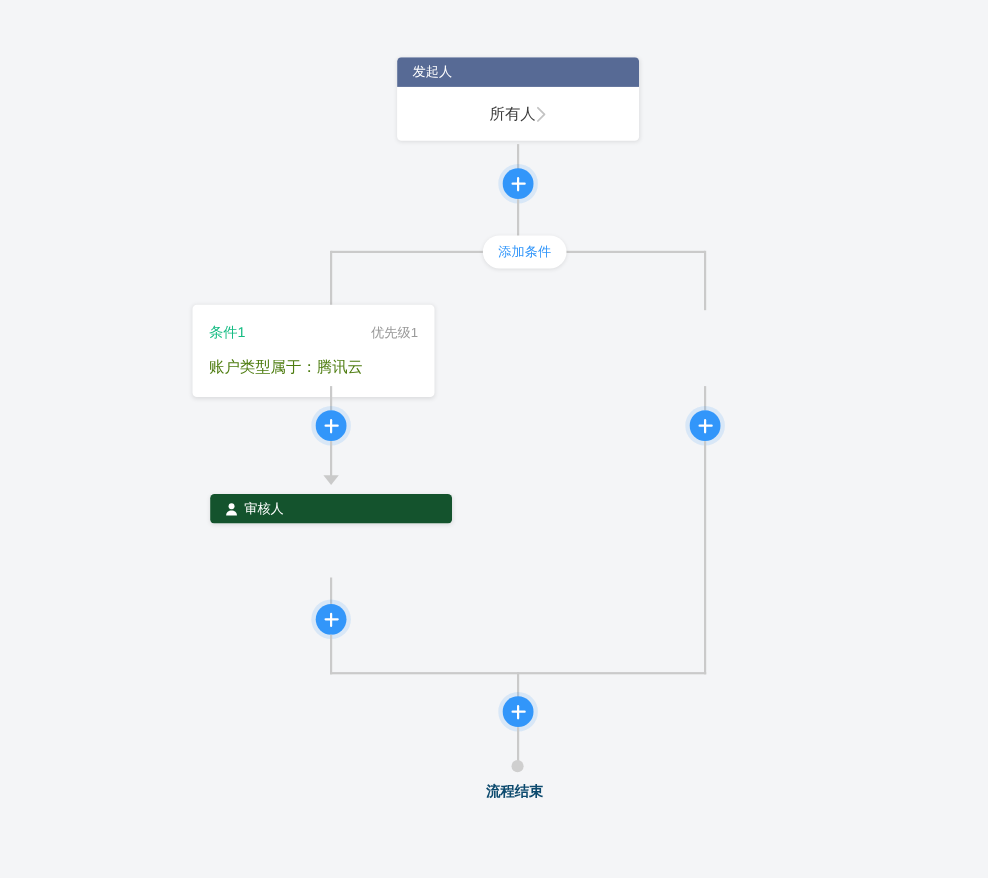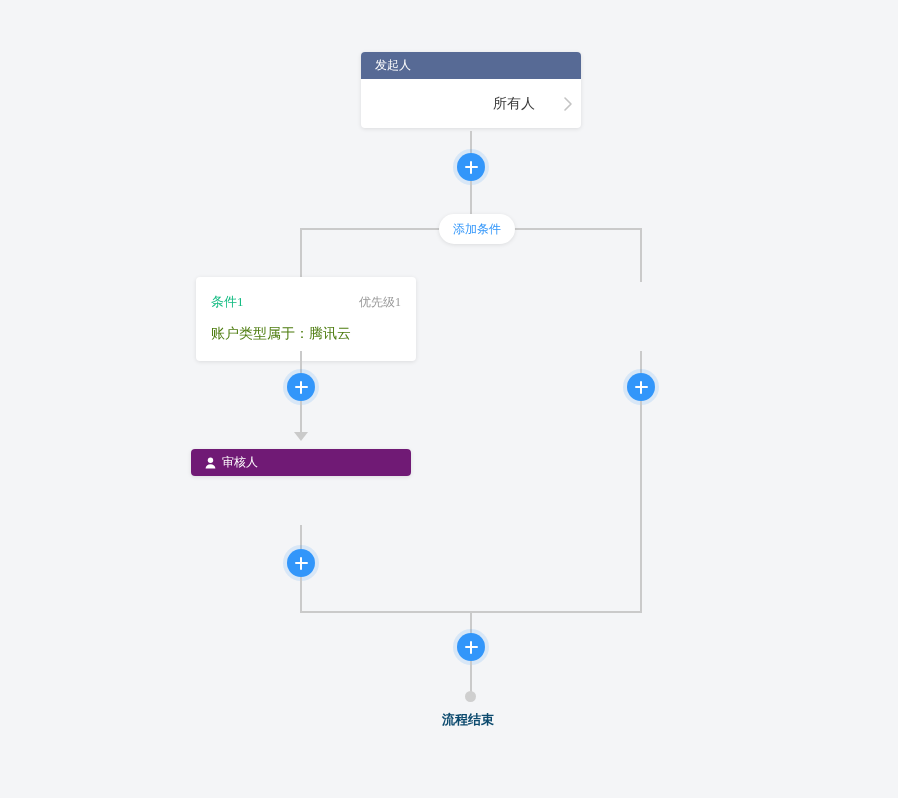--- a/index.html
+++ b/index.html
@@ -60,28 +60,27 @@
     height: 27px;
     line-height: 27px;
     padding: 0 14px;
     font-size: 12px;
     color: #ffffff;
     display: flex;
     align-items: center;
     gap: 6px;
   }
   .node-header.initiator { background: #576a95; }
-  .node-header.approver  { background: #701a75; }
+  .node-header.approver  { background: #14532d; }
   .node-body {
     height: 49px;
-    padding: 0 8px;
-    display: flex;
-    align-items: center;
-    justify-content: flex-end;
-    gap: 28px;
+    padding: 0 22px;
+    display: flex;
+    align-items: center;
+    justify-content: center;
   }
   .node-body-text {
     font-size: 14px;
     color: #3b3b3b;
   }
   .chevron {
     color: #bfbfbf;
     display: inline-flex;
     align-items: center;
   }
@@ -194,21 +193,21 @@
   <div class="vline" style="left:470px; top:181px; height:48px;"></div>
 
   <div class="hline" style="left:301px; top:228px; width:340px;"></div>
 
   <div class="vline" style="left:300px; top:228px; height:54px;"></div>
 
   <div class="vline" style="left:640px; top:228px; height:54px;"></div>
 
   <div class="add-cond-pill" style="left:439px; top:214px;">添加条件</div>
 
-  <div class="cond" style="left:196px; top:277px;font-family:Liberation Serif, serif;">
+  <div class="cond" style="left:175px; top:277px;">
     <div class="cond-top">
       <span class="cond-title">条件1</span>
       <span class="cond-priority">优先级1</span>
     </div>
     <div class="cond-text">账户类型属于：腾讯云</div>
   </div>
 
 
   <div class="vline" style="left:300px; top:351px; height:22px;"></div>
 

